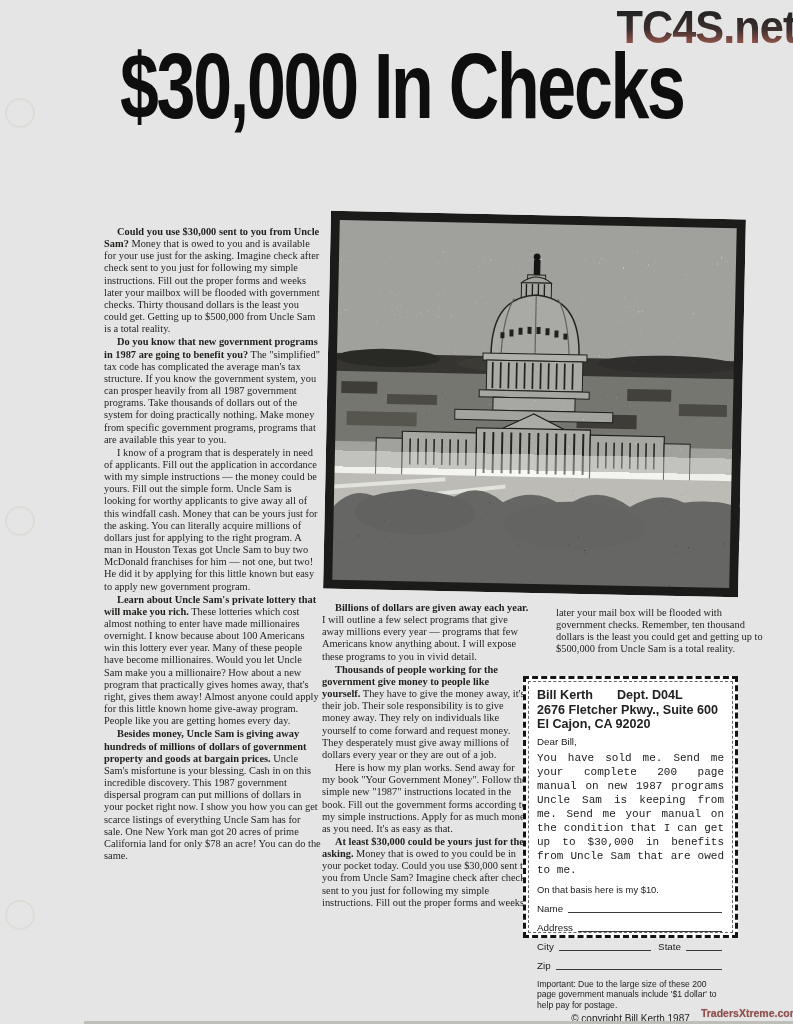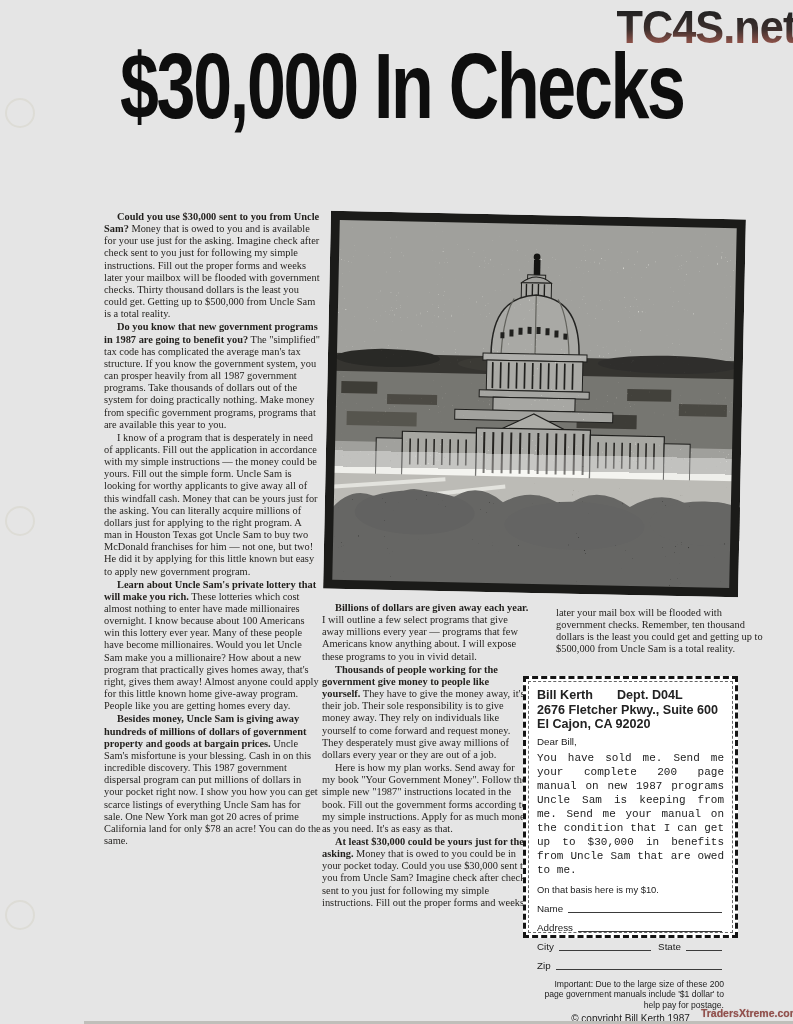--- a/index.html
+++ b/index.html
@@ -13,21 +13,21 @@
   
   .headline{position:absolute;top:40px;left:0;width:100%;text-align:center;}
   .hl-line{line-height:0.82;}
   .hl-inner{display:inline-block;transform:scaleX(0.76);transform-origin:50% 50%;
             font:700 92px/1 "Liberation Sans",sans-serif;letter-spacing:-3px;white-space:nowrap;color:#0e0e0e;}
   
   .col{position:absolute;font-size:10.4px;line-height:12.15px;color:#211f1c;text-align:left;}
   .col p{margin:0 0 1px 0;text-indent:13px;}
   .col p.noindent{text-indent:0;}
   .lead{font-weight:700;}
-  .col-left{left:104px;top:211px;width:217px;}
+  .col-left{left:104px;top:226px;width:217px;}
   .col-mid{left:322px;top:602px;width:208px;}
   .col-right{left:556px;top:607px;width:212px;}
   
   .photo-wrap{position:absolute;left:327px;top:215px;width:415px;height:378px;transform:rotate(1.2deg);}
   .photo-wrap svg{display:block;width:100%;height:100%;}
   
   .wm-photo{position:absolute;left:232px;top:473px;width:308px;height:62px;}
   
   .coupon{position:absolute;left:523px;top:676px;width:215px;height:262px;border:3px dashed #141414;
           background:#fff;box-sizing:border-box;padding:2px;}
@@ -35,21 +35,21 @@
                 font-family:"Liberation Sans",sans-serif;color:#222;}
   .c-head{font-weight:700;font-size:12.6px;line-height:1.16;}
   .c-dept{margin-left:24px;}
   .c-sal{font-size:9.8px;margin-top:4px;}
   .c-body{font-size:11px;line-height:1.27;text-align:justify;margin:5px 0 0;font-family:Liberation Mono, monospace;}
   .c-basis{font-size:9.4px;margin:6px 0 0;}
   .c-field{display:flex;align-items:flex-end;font-size:9.8px;margin-top:8px;}
   .fline{flex:1;border-bottom:1px solid #3a3a3a;margin:0 2px 1px 5px;height:9px;}
   .fline.short{flex:0 0 36px;}
   .state-label{margin-left:5px;}
-  .c-note{font-size:8.6px;line-height:1.25;margin:8px 0 0;text-align:right;}
+  .c-note{font-size:8.6px;line-height:1.25;margin:8px 0 0;}
   .c-copy{font-size:10px;margin:2px 0 0;text-align:center;}
   
   .wm-bottom{position:absolute;right:5px;bottom:5px;font:700 10.5px "Liberation Sans",sans-serif;
              color:#8a403c;text-shadow:0 0 1px rgba(110,60,55,.55);opacity:.9;}
   
   .punch{position:absolute;width:26px;height:26px;border-radius:50%;border:2px solid #dddcd6;left:5px;}
   .punch.p1{top:98px;} .punch.p2{top:506px;} .punch.p3{top:900px;}
   .scan-edge{position:absolute;left:84px;right:0;bottom:0;height:3px;background:#bfbfba;}
 </style>
 </head>

